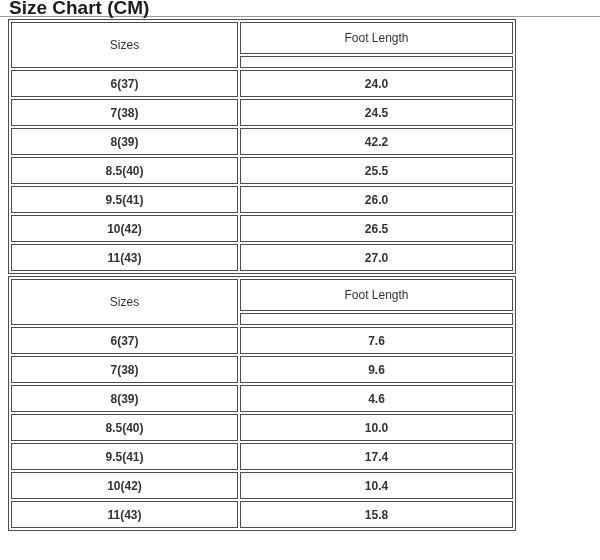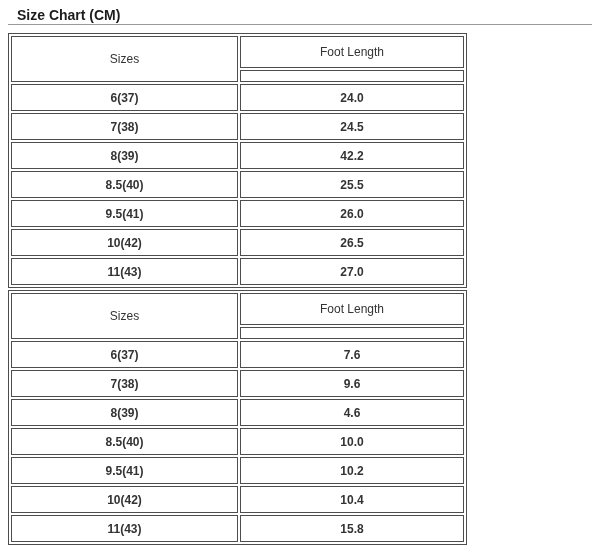--- a/index.html
+++ b/index.html
@@ -6,32 +6,32 @@
     margin: 0;
     padding: 0;
     width: 600px;
     height: 560px;
     background: #ffffff;
     overflow: hidden;
     font-family: "Liberation Sans", sans-serif;
   }
   .chart-section { width: 600px; }
   .chart-title {
-    margin: 8px;
+    margin: 0;
     padding: 1px 0 2px 9px;
-    font-size: 14px;
+    font-size: 19px;
     line-height: 13px;
     font-weight: bold;
     color: #1c1c1c;
     border-bottom: 1px solid #9a9a9a;
   }
   .chart-section + .chart-section .chart-title { margin-top: 2px; }
   table.size-table {
     margin: 2px 0 0 8px;
-    width: 459px;
+    width: 508px;
     table-layout: fixed;
     border-collapse: separate;
     border-spacing: 2px;
     border: 1px solid #4d4d4d;
     background: #ffffff;
   }
   table.size-table th,
   table.size-table td {
     border: 1px solid #4d4d4d;
     background: #ffffff;
@@ -119,21 +119,21 @@
         <tr>
           <td>8(39)</td>
           <td>4.6</td>
         </tr>
         <tr>
           <td>8.5(40)</td>
           <td>10.0</td>
         </tr>
         <tr>
           <td>9.5(41)</td>
-          <td>10.2</td>
+          <td>17.4</td>
         </tr>
         <tr>
           <td>10(42)</td>
           <td>10.4</td>
         </tr>
         <tr>
           <td>11(43)</td>
           <td>15.8</td>
         </tr>
       </tbody>

